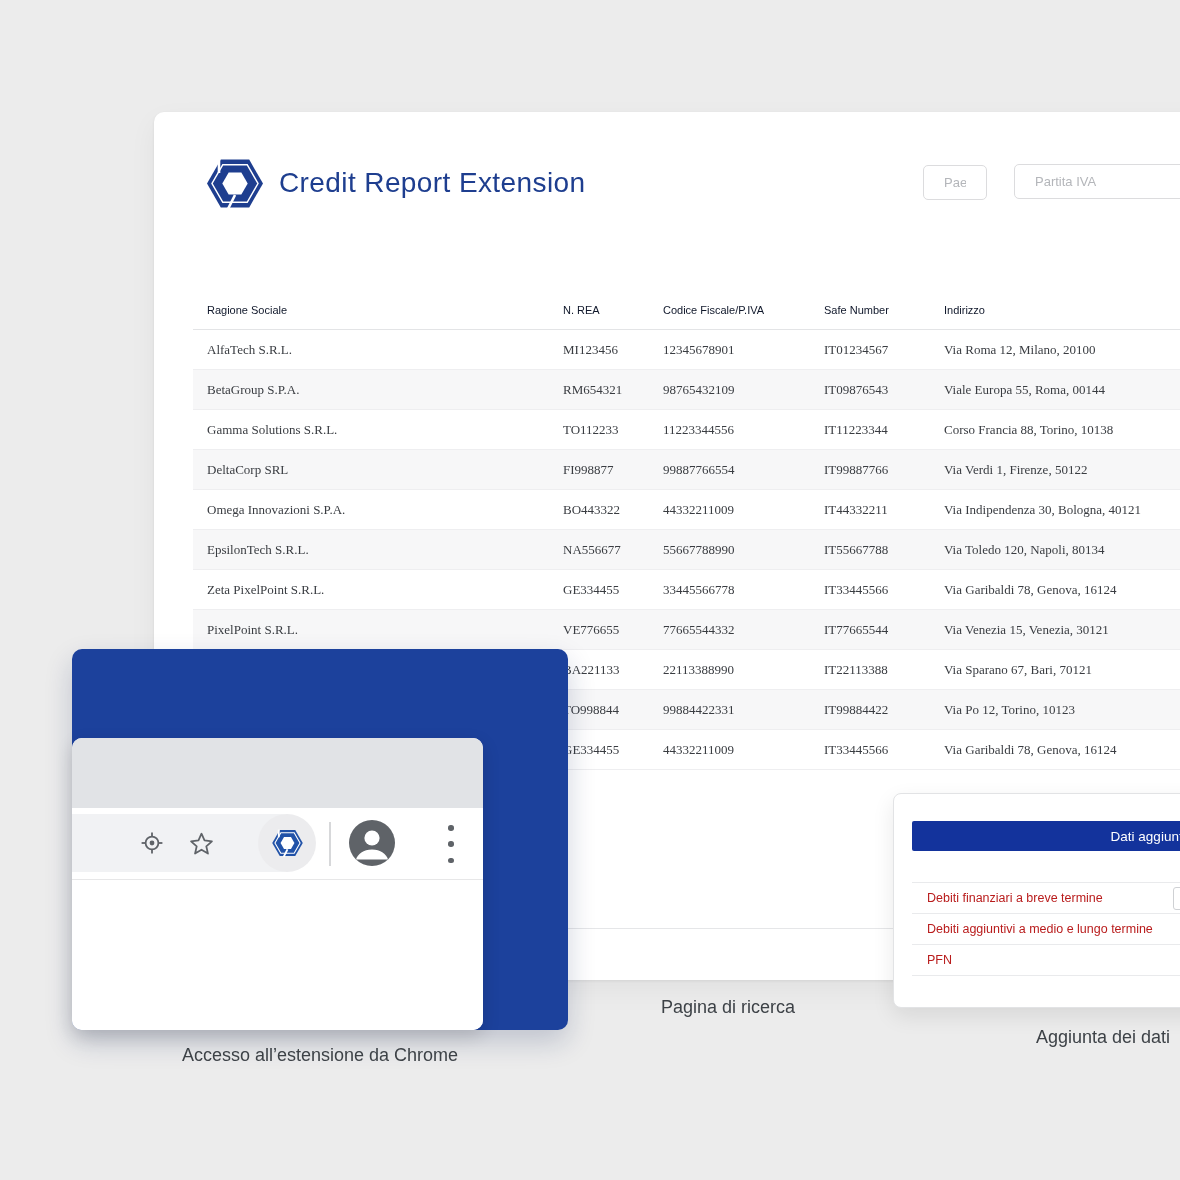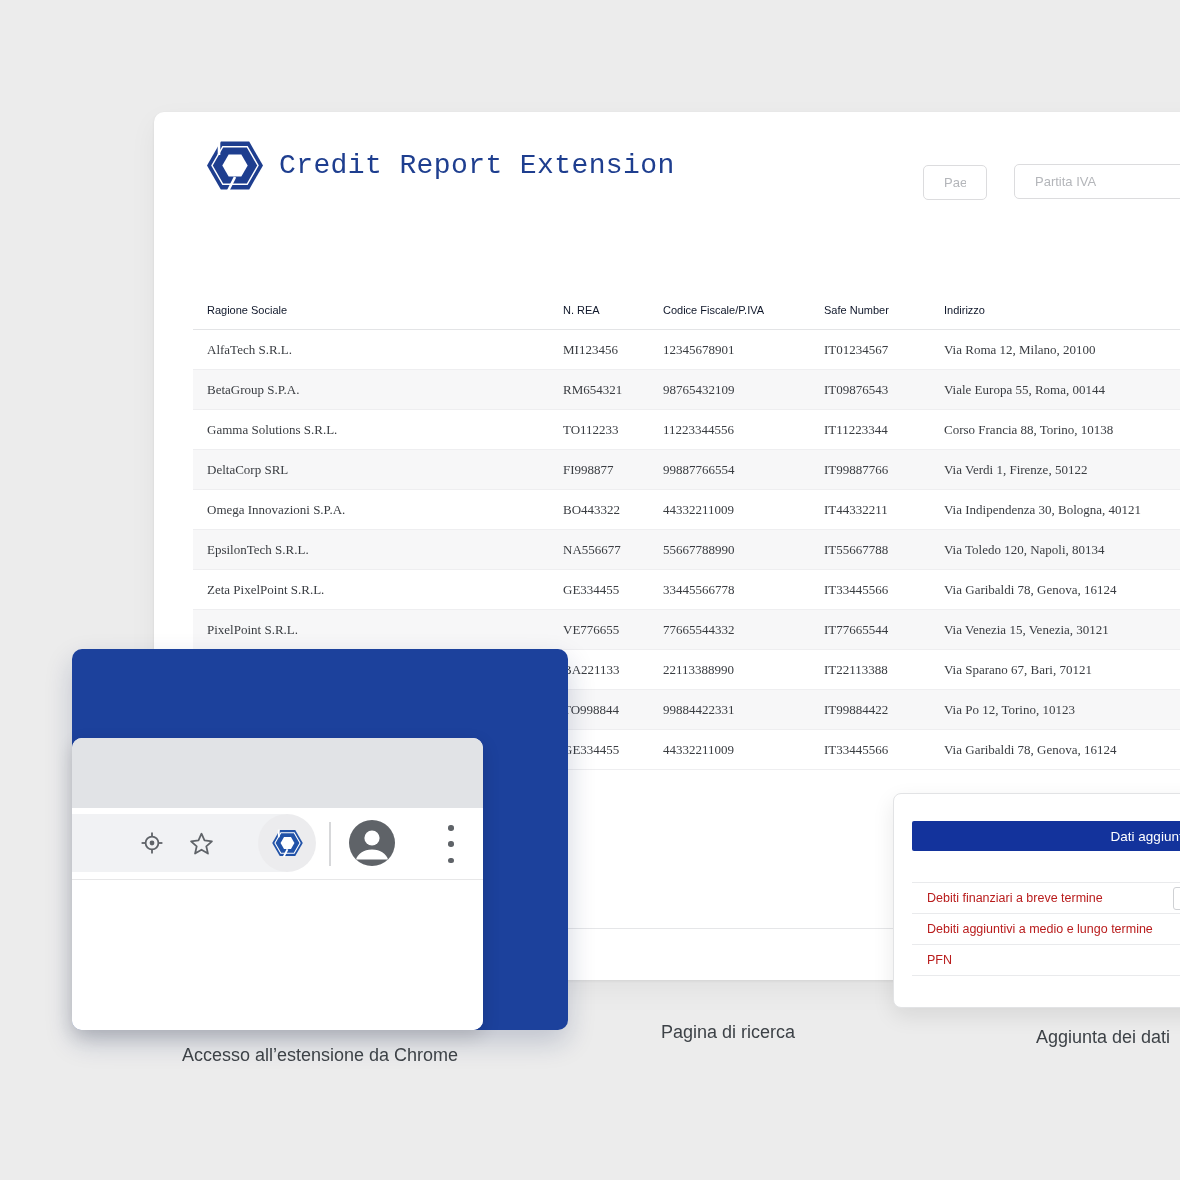--- a/index.html
+++ b/index.html
@@ -5,21 +5,21 @@
   :root { font-family: "Liberation Sans", "DejaVu Sans", sans-serif; }
   * { margin:0; padding:0; box-sizing:border-box; }
   html,body { width:1180px; height:1180px; }
   body { background: var(--page_bg); }
   .stage { position:relative; width:1180px; height:1180px; overflow:hidden; background:var(--page_bg); }
 
   
   .main-card { position:absolute; left:154px; top:112px; width:1126px; height:868px;
     background:#fff; border-radius:10px;
     box-shadow:0 1px 3px rgba(0,0,0,.07), 0 10px 28px rgba(0,0,0,.05); }
-  .brand { position:absolute; left:53px; top:25px; height:56px; display:flex; align-items:center; gap:16px;font-family:Liberation Mono, monospace; }
+  .brand { position:absolute; left:53px; top:43px; height:56px; display:flex; align-items:center; gap:16px; }
   .brand svg { display:block; }
   .page-title { font-size:28px; font-weight:500; letter-spacing:.4px; color:var(--brand_blue); }
 
   .top-input { position:absolute; height:35px; border:1px solid #dcdcde; border-radius:5px;
     font-size:13px; color:#444; padding:0 20px; background:#fff; outline:none; }
   .top-input::placeholder { color:#b4b6ba; }
   .input-paese { left:769px; top:53px; width:64px; }
   .input-piva  { left:860px; top:52px; width:240px; }
 
   
@@ -53,21 +53,21 @@
   .tdivider { position:absolute; left:257px; top:14px; width:2px; height:44px; background:#d7d8da; }
   .avatar { position:absolute; left:277px; top:12px; width:46px; height:46px; }
   .dots { position:absolute; left:376px; top:17px; width:6px; height:38px;
     display:flex; flex-direction:column; justify-content:space-between; align-items:center; }
   .dots span { width:5.5px; height:5.5px; border-radius:50%; background:var(--toolbar_icon_gray); }
   .bcontent { height:150px; background:#fff; }
 
   
   .caption { position:absolute; font-size:18px; font-weight:500; color:#3d4247; white-space:nowrap; }
   .caption-chrome { left:72px; width:496px; top:1045px; text-align:center; }
-  .caption-search { left:528px; width:400px; top:997px; text-align:center;margin-top:25px; }
+  .caption-search { left:528px; width:400px; top:997px; text-align:center; }
   .caption-add { left:1036px; top:1027px; }
 
   
   .data-panel { position:absolute; left:893px; top:793px; width:520px; height:215px;
     background:#fff; border:1px solid #e2e3e5; border-radius:8px;
     box-shadow:0 8px 22px rgba(0,0,0,.09); }
   .dp-header { position:absolute; left:18px; right:18px; top:27px; height:30px;
     background:var(--panel_blue); color:#fff; font-size:13.5px; font-weight:500;
     display:flex; align-items:center; justify-content:center; border-radius:2px; }
   .dp-rows { position:absolute; left:18px; right:18px; top:88px; border-top:1px solid #e9eaec; }

